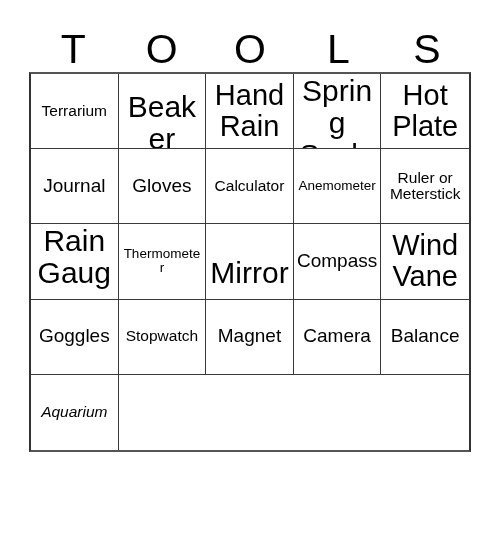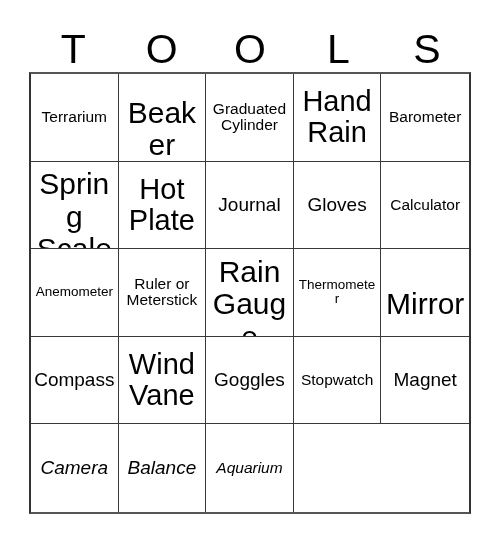--- a/index.html
+++ b/index.html
@@ -41,21 +41,21 @@
     font-weight: 400;
     letter-spacing: 0px;
     color: #000000;
   }
   
   .grid {
     position: absolute;
     left: 29px;
     top: 72px;
     width: 442px;
-    height: 442px;
+    height: 380px;
     box-sizing: border-box;
     border-top: 2px solid #555555;
     border-left: 2px solid #333333;
     border-right: 2px solid #333333;
     border-bottom: 2px solid #555555;
     display: grid;
     grid-template-columns: repeat(5, 1fr);
     grid-template-rows: repeat(5, 1fr);
     background: #ffffff;
   }
@@ -100,28 +100,22 @@
     <div class="header-cell">S</div>
   </div>
 
   <div class="grid" id="bingo-grid">
       <div class="cell fs-s">
         <span class="cell-text">Terrarium</span>
       </div>
       <div class="cell fs-l">
         <span class="cell-text">Beaker</span>
       </div>
-      <div class="cell fs-s">
-        <span class="cell-text">Graduated Cylinder</span>
-      </div>
       <div class="cell fs-xl">
         <span class="cell-text">Hand Rain</span>
-      </div>
-      <div class="cell fs-s">
-        <span class="cell-text">Barometer</span>
       </div>
       <div class="cell fs-l">
         <span class="cell-text">Spring Scale</span>
       </div>
       <div class="cell fs-xl">
         <span class="cell-text">Hot Plate</span>
       </div>
       <div class="cell fs-m">
         <span class="cell-text">Journal</span>
       </div>

